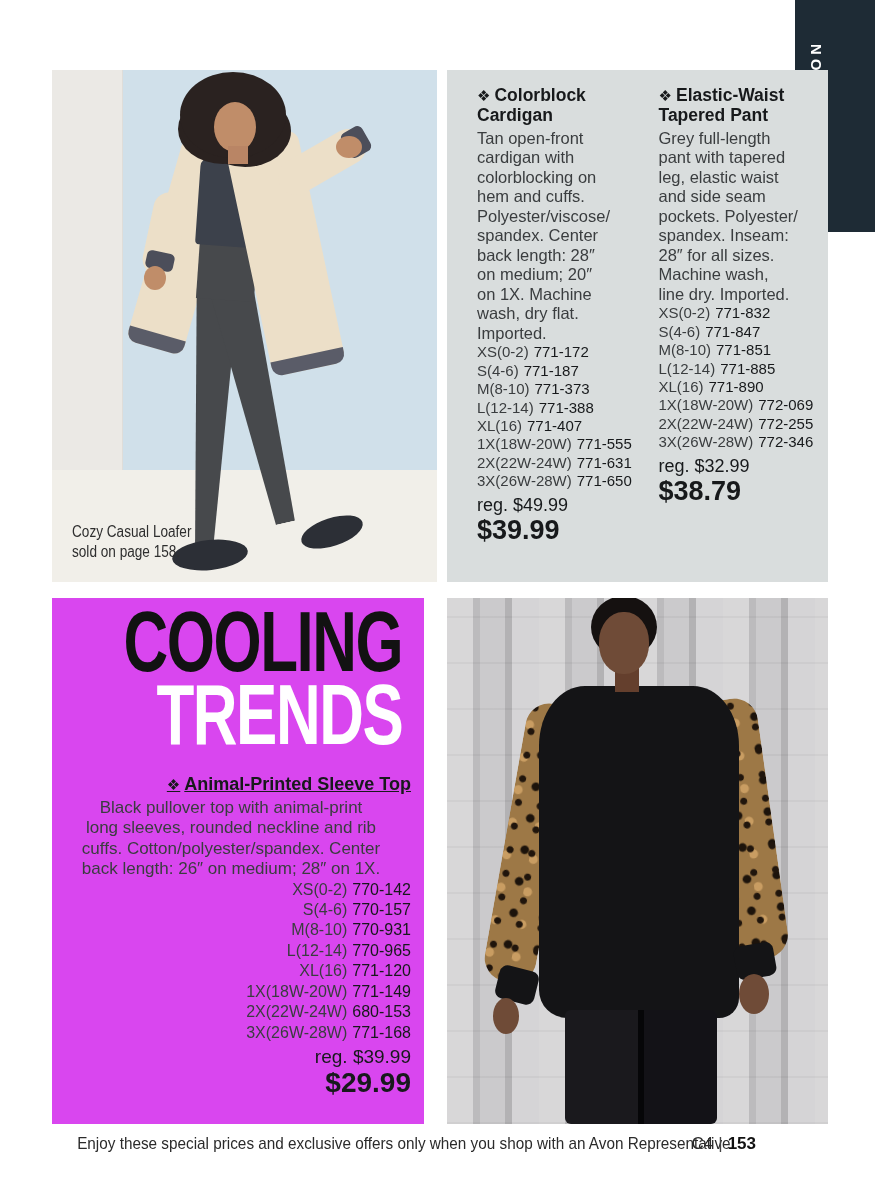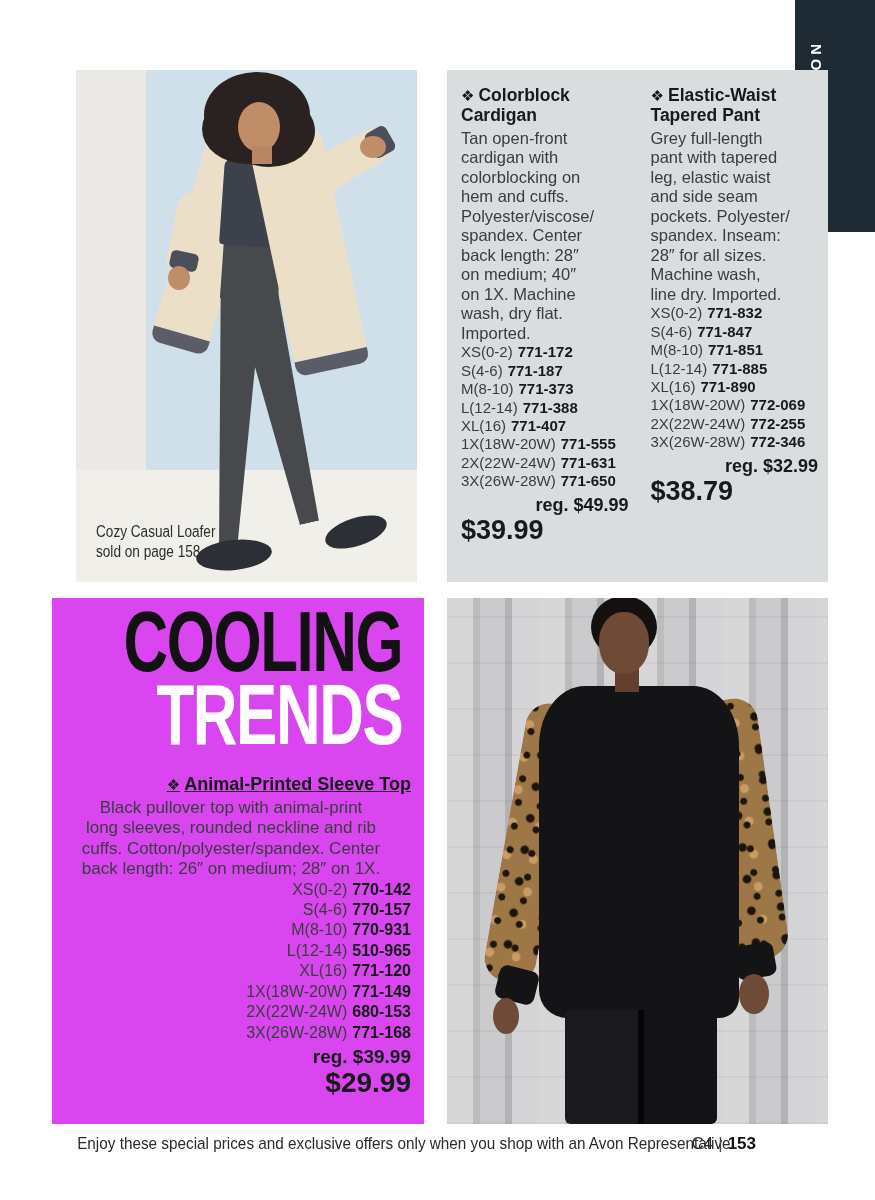--- a/index.html
+++ b/index.html
@@ -13,38 +13,38 @@
     position:absolute; left:795px; top:0; width:80px; height:232px;
     background:#1e2b35;
   }
   .fashion-label {
     position:absolute; top:40px; left:12px;
     writing-mode:vertical-rl; transform:rotate(180deg);
     color:#ffffff; font-weight:bold; font-size:15px; letter-spacing:4px;
   }
 
   
-  .photo-top  { position:absolute; left:52px;  top:70px;  width:341px; height:512px; background:#d0e0ea; overflow:hidden;margin-left:24px; }
+  .photo-top  { position:absolute; left:52px;  top:70px;  width:385px; height:512px; background:#d0e0ea; overflow:hidden; }
   .card-top   { position:absolute; left:447px; top:70px;  width:381px; height:512px; background:#d9dddd; }
   .card-bottom{ position:absolute; left:52px;  top:598px; width:372px; height:526px; background:#d946ef; overflow:hidden; }
   .photo-bottom{position:absolute; left:447px; top:598px; width:381px; height:526px; overflow:hidden;
     background:
       repeating-linear-gradient(0deg, rgba(0,0,0,0.04) 0 2px, transparent 2px 46px),
       repeating-linear-gradient(90deg,#d8d7d8 0 26px,#bcbbbd 26px 33px,#cbcacc 33px 58px,#b3b2b4 58px 65px,#d5d4d6 65px 92px);
   }
 
   
-  .card-top .cols { display:flex; gap:22px; padding:15px 10px 0 14px; }
+  .card-top .cols { display:flex; gap:22px; padding:15px 10px 0 30px; }
   .p-col { width:172px; }
   .p-title { margin:0 0 3px 0; font-size:17.5px; font-weight:bold; color:#17191b; line-height:1.17; }
   .bullet { margin-right:4px; font-size:15px; }
   .desc-line { font-size:16.5px; color:#3a3d3f; line-height:19.5px; }
   .size-row { font-size:15px; color:#3a3d3f; line-height:18.4px; white-space:nowrap; }
-  .size-row .sku { font-weight:bold; color:#17191b; margin-left:5px; }
-  .reg-price { margin-top:4px; font-size:18px; font-weight:bold; color:#17191b;text-align:right; }
+  .size-row .sku { font-weight:normal; color:#17191b; margin-left:5px; }
+  .reg-price { margin-top:4px; font-size:18px; font-weight:normal; color:#17191b; }
   .sale-price { font-size:27px; font-weight:bold; color:#17191b; line-height:1.1; }
 
   
   .photo-caption {
     position:absolute; left:20px; top:452px; color:#2e2e2e;
     font-size:16px; line-height:1.22; transform:scaleX(0.85); transform-origin:left center;
   }
 
   
   .headline { position:absolute; top:8px; right:22px; text-align:right; }
@@ -164,21 +164,21 @@
       <div class="p-col">
         <h3 class="p-title"><span class="bullet">❖</span><span>Colorblock Cardigan</span></h3>
         <div>
           <div class="desc-line">Tan open-front</div>
           <div class="desc-line">cardigan with</div>
           <div class="desc-line">colorblocking on</div>
           <div class="desc-line">hem and cuffs.</div>
           <div class="desc-line">Polyester/viscose/</div>
           <div class="desc-line">spandex. Center</div>
           <div class="desc-line">back length: 28″</div>
-          <div class="desc-line">on medium; 40″</div>
+          <div class="desc-line">on medium; 20″</div>
           <div class="desc-line">on 1X. Machine</div>
           <div class="desc-line">wash, dry flat.</div>
           <div class="desc-line">Imported.</div>
         </div>
         <div>
           <div class="size-row"><span class="sz">XS(0-2)</span><span class="sku">771-172</span></div>
           <div class="size-row"><span class="sz">S(4-6)</span><span class="sku">771-187</span></div>
           <div class="size-row"><span class="sz">M(8-10)</span><span class="sku">771-373</span></div>
           <div class="size-row"><span class="sz">L(12-14)</span><span class="sku">771-388</span></div>
           <div class="size-row"><span class="sz">XL(16)</span><span class="sku">771-407</span></div>
@@ -229,21 +229,21 @@
       <div>
         <div class="desc-line">Black pullover top with animal-print</div>
         <div class="desc-line">long sleeves, rounded neckline and rib</div>
         <div class="desc-line">cuffs. Cotton/polyester/spandex. Center</div>
         <div class="desc-line">back length: 26″ on medium; 28″ on 1X.</div>
       </div>
       <div>
         <div class="size-row"><span class="sz">XS(0-2)</span><span class="sku">770-142</span></div>
         <div class="size-row"><span class="sz">S(4-6)</span><span class="sku">770-157</span></div>
         <div class="size-row"><span class="sz">M(8-10)</span><span class="sku">770-931</span></div>
-        <div class="size-row"><span class="sz">L(12-14)</span><span class="sku">510-965</span></div>
+        <div class="size-row"><span class="sz">L(12-14)</span><span class="sku">770-965</span></div>
         <div class="size-row"><span class="sz">XL(16)</span><span class="sku">771-120</span></div>
         <div class="size-row"><span class="sz">1X(18W-20W)</span><span class="sku">771-149</span></div>
         <div class="size-row"><span class="sz">2X(22W-24W)</span><span class="sku">680-153</span></div>
         <div class="size-row"><span class="sz">3X(26W-28W)</span><span class="sku">771-168</span></div>
       </div>
       <div class="reg-price">reg. $39.99</div>
       <div class="sale-price">$29.99</div>
     </div>
   </div>
 

